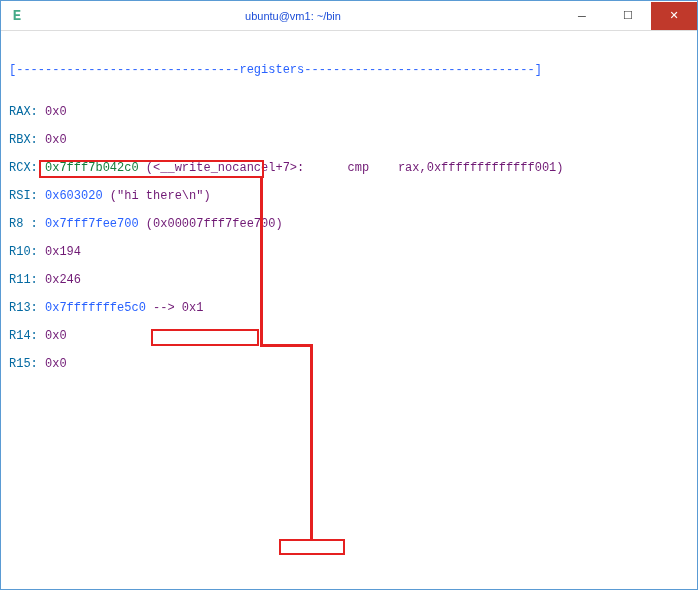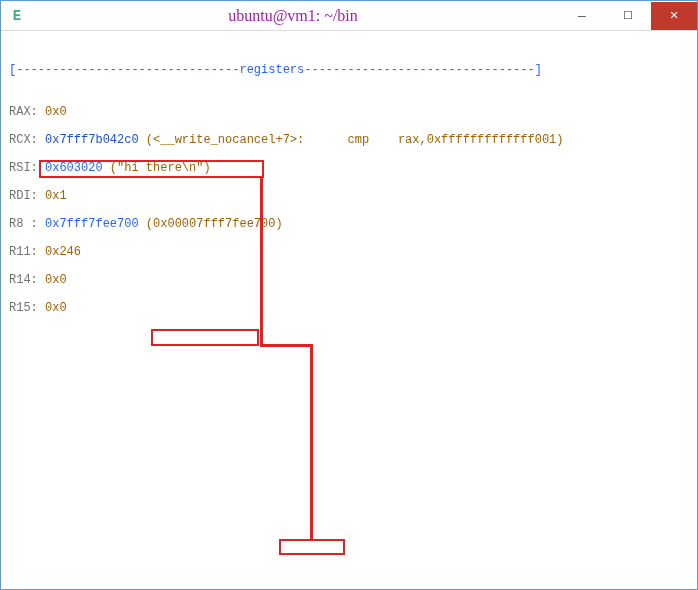--- a/index.html
+++ b/index.html
@@ -26,23 +26,23 @@
     width: 20px; height: 20px;
     margin-left: 6px;
     color: #4a8;
     font-weight: bold;
     font-size: 14px;
     display: flex; align-items: center; justify-content: center;
   }
   .titlebar .title {
     flex: 1;
     text-align: center;
-    font-family: Liberation Serif, serif;
-    font-size: 16px;
-    color: #a21caf;
+    font-family: Liberation Sans, sans-serif;
+    font-size: 11px;
+    color: #1d4ed8;
   }
   .titlebar .win-btns { display: flex; }
   .titlebar .win-btn {
     width: 46px; height: 28px;
     display: flex; align-items: center; justify-content: center;
     font-family: "Segoe UI", sans-serif;
     font-size: 11px;
     color: #333;
   }
   .titlebar .win-btn.close { background: #c0392b; color: #fff; }
@@ -52,23 +52,23 @@
     padding: 4px 8px 4px 8px;
     line-height: 14px;
     white-space: pre;
     position: relative;
   }
   .terminal::-webkit-scrollbar { width: 16px; }
   .terminal::-webkit-scrollbar-track { background: #f0f0f0; }
   .terminal::-webkit-scrollbar-thumb { background: #cdcdcd; }
   .line { white-space: pre; }
   .c-blue { color: #2962ff; }
-  .c-red  { color: #1d4ed8; }
-  .c-green{ color: #737373; }
-  .c-black{ color: #a16207; }
+  .c-red  { color: #15803d; }
+  .c-green{ color: #0369a1; }
+  .c-black{ color: #701a75; }
   .highlight-box {
     position: absolute;
     border: 2px solid #e52020;
     pointer-events: none;
   }
   .highlight-line {
     position: absolute;
     background: #e52020;
     pointer-events: none;
   }
@@ -84,25 +84,27 @@
     <div class="win-btn">☐</div>
     <div class="win-btn close">✕</div>
   </div>
 </div>
 
 <div class="terminal">
 
 <div class="line c-blue">[-------------------------------registers--------------------------------]</div>
 
 <div class="line"><span class="c-green">RAX: </span><span class="c-black">0x0</span></div>
+<div class="line"><span class="c-green">RBX: </span><span class="c-black">0x0</span></div>
 <div class="line"><span class="c-green">RCX: </span><span class="c-red">0x7fff7b042c0</span><span class="c-black"> (&lt;__write_nocancel+7&gt;:</span><span class="c-black">      cmp    rax,0xfffffffffffff001)</span></div>
 <div class="line"><span class="c-green">RSI: </span><span class="c-blue">0x603020</span><span class="c-black"> ("hi there\n")</span></div>
-<div class="line"><span class="c-green">RDI: </span><span class="c-black">0x1</span></div>
 <div class="line"><span class="c-green">R8 : </span><span class="c-blue">0x7fff7fee700</span><span class="c-black"> (0x00007fff7fee700)</span></div>
+<div class="line"><span class="c-green">R10: </span><span class="c-black">0x194</span></div>
 <div class="line"><span class="c-green">R11: </span><span class="c-black">0x246</span></div>
+<div class="line"><span class="c-green">R13: </span><span class="c-blue">0x7fffffffe5c0</span><span class="c-black"> --&gt; </span><span class="c-black">0x1</span></div>
 <div class="line"><span class="c-green">R14: </span><span class="c-black">0x0</span></div>
 <div class="line"><span class="c-green">R15: </span><span class="c-black">0x0</span></div>
 
 
 
 
 
 
 
 

